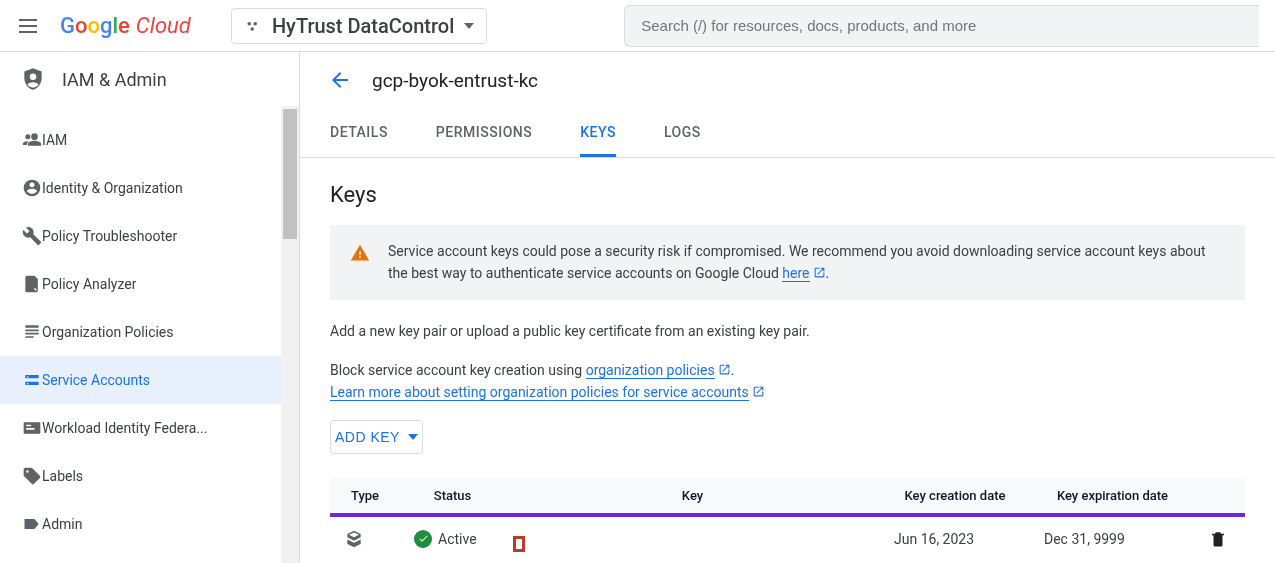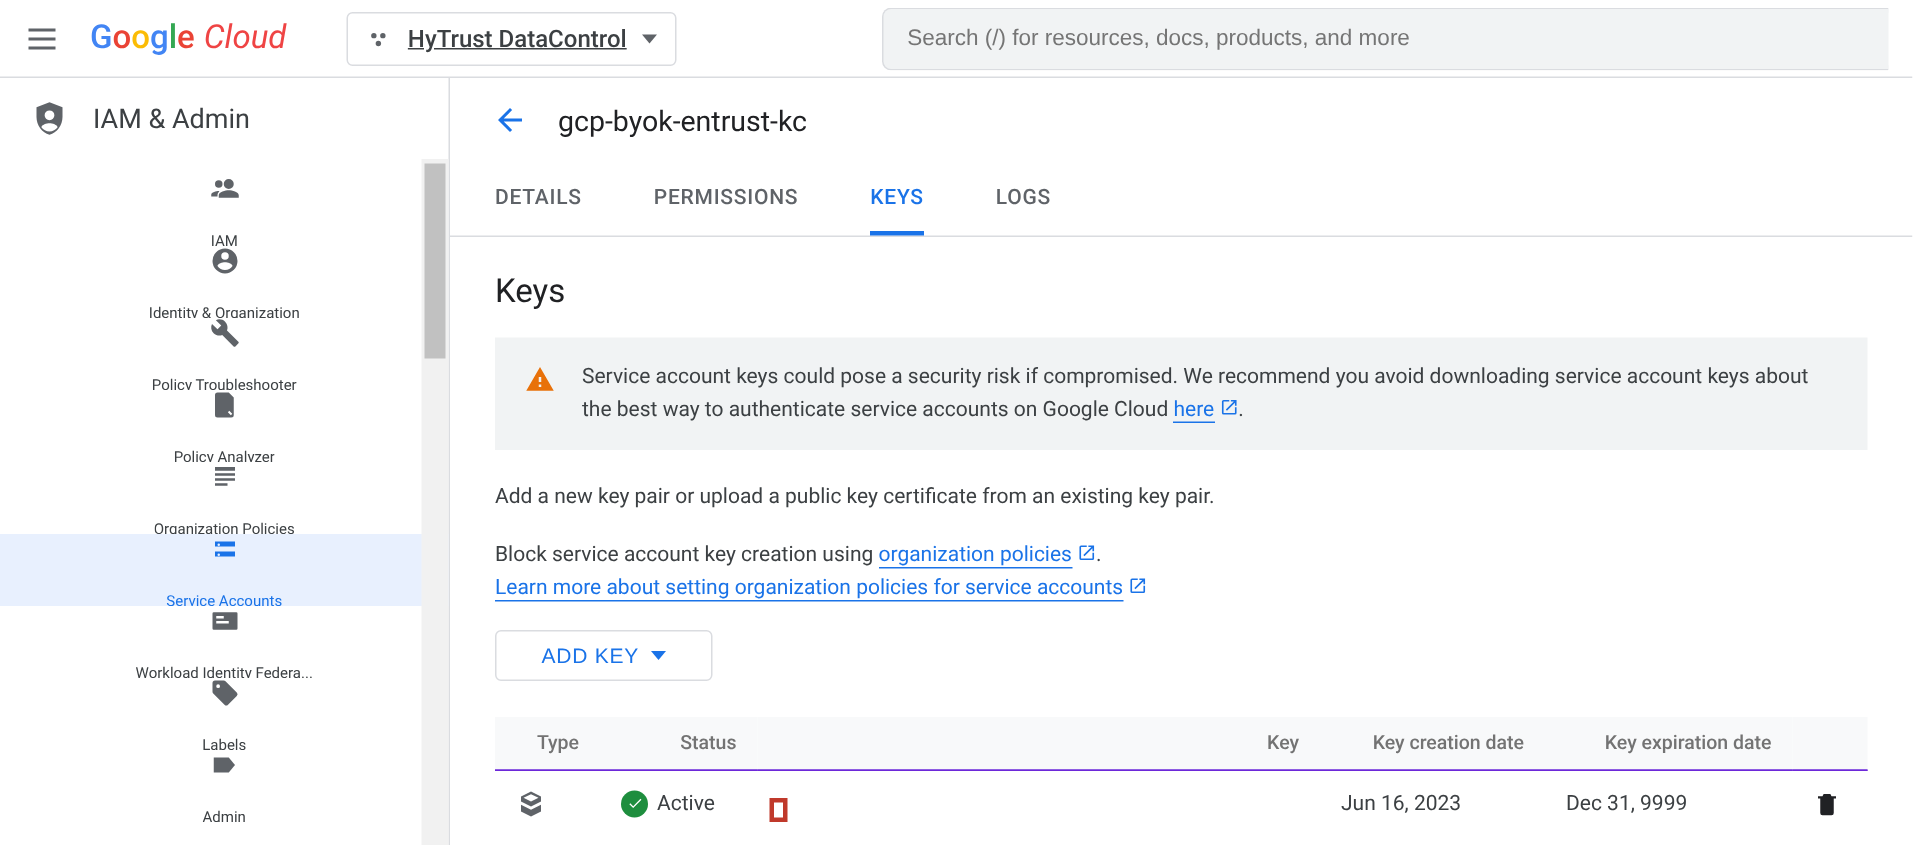--- a/index.html
+++ b/index.html
@@ -7,36 +7,36 @@
   
   
   .topbar { display: flex; align-items: center; height: 52px; padding: 0 16px; border-bottom: 1px solid #dadce0; gap: 12px; }
   .hamburger { width: 24px; height: 24px; display: flex; flex-direction: column; justify-content: center; gap: 4px; cursor: pointer; }
   .hamburger span { height: 2px; background: #5f6368; width: 18px; margin: 0 auto; }
   .logo-area { display: flex; align-items: baseline; gap: 4px; margin-left: 8px; }
   .logo-g { font-size: 22px; font-weight: 500; }
   .logo-cloud { font-size: 22px; color: #ef4444; font-weight: 400; margin-left: 2px; font-style: italic; }
   .project-picker { display: flex; align-items: center; border: 1px solid #dadce0; border-radius: 4px; padding: 6px 12px; margin-left: 28px; gap: 10px; cursor: pointer; height: 36px; }
   .project-picker .dots { width: 18px; height: 18px; }
-  .project-name { font-size: 16px; color: #3c4043; font-weight: 500; text-decoration: underline; }
+  .project-name { font-size: 20px; color: #3c4043; font-weight: 500; }
   .caret-down { width: 0; height: 0; border-left: 5px solid transparent; border-right: 5px solid transparent; border-top: 6px solid #5f6368; }
   .search-wrap { flex: 1; margin-left: 125px; }
   .search-wrap input { width: 100%; height: 42px; border: 1px solid #dadce0; border-radius: 6px 0 0 6px; padding: 0 16px; font-size: 15px; color: #5f6368; background: #f1f3f4; border-right: none; }
   
   
   .layout { display: flex; }
   .sidebar-col { width: 300px; border-right: 1px solid #dadce0; position: relative; }
   .sidebar-header { display: flex; align-items: center; gap: 16px; padding: 14px 20px; }
   .shield-icon { color: #5f6368; }
   .section-title { font-size: 18px; color: #3c4043; font-weight: 400; }
   .sidebar-scroll { position: relative; }
   .scrollbar-track { position: absolute; right: 0; top: 0; width: 18px; height: 460px; background: #f1f1f1; }
   .scrollbar-thumb { position: absolute; right: 2px; width: 14px; top: 3px; height: 130px; background: #c1c1c1; border-radius: 0; }
   .nav-list { list-style: none; padding: 10px 0; }
-  .nav-item { display: flex; align-items: center; gap: 20px; padding: 0 22px; height: 48px; cursor: pointer; font-size: 10px; color: #3c4043; flex-direction: column; }
+  .nav-item { display: flex; align-items: center; padding: 0 22px; height: 48px; cursor: pointer; font-size: 14px; color: #3c4043; }
   .nav-item.active { background: #e8f0fe; color: #1a73e8; }
   .nav-item.active .nav-icon { color: #1a73e8; }
   .nav-icon { width: 20px; height: 20px; color: #5f6368; flex-shrink: 0; }
   .nav-label { white-space: nowrap; overflow: hidden; text-overflow: ellipsis; }
   
   
   .main { flex: 1; }
   .main-header { display: flex; align-items: center; gap: 20px; padding: 16px 28px 18px; }
   .back-arrow { color: #1a73e8; cursor: pointer; }
   .page-title { font-size: 19px; color: #202124; font-weight: 400; }
@@ -44,26 +44,26 @@
   .tab { padding: 14px 0; font-size: 14px; font-weight: 500; letter-spacing: 0.5px; color: #5f6368; cursor: pointer; border-bottom: 3px solid transparent; }
   .tab.active { color: #1a73e8; border-bottom-color: #1a73e8; }
   .content { padding: 24px 30px; }
   .section-heading { font-size: 22px; font-weight: 400; color: #202124; margin-bottom: 18px; }
   .alert-box { display: flex; gap: 18px; background: #f1f3f4; padding: 16px 20px; margin-bottom: 20px; line-height: 1.55; color: #3c4043; font-size: 14px; }
   .alert-icon { color: #e8710a; flex-shrink: 0; margin-top: 2px; }
   .alert-text a { color: #1a73e8; text-decoration: none; border-bottom: 1px solid #1a73e8; }
   .ext-icon { color: #1a73e8; margin-left: 3px; vertical-align: -1px; }
   .body-text { font-size: 14px; color: #3c4043; line-height: 1.6; margin-bottom: 16px; }
   .body-text a { color: #1a73e8; text-decoration: none; border-bottom: 1px solid #1a73e8; }
-  .add-key-btn { display: inline-flex; align-items: center; gap: 8px; border: 1px solid #dadce0; border-radius: 4px; padding: 8px 30px; color: #1a73e8; font-weight: 500; font-size: 14px; letter-spacing: 0.5px; cursor: pointer; margin-bottom: 24px; background: #fff; }
+  .add-key-btn { display: inline-flex; align-items: center; gap: 8px; border: 1px solid #dadce0; border-radius: 4px; padding: 8px 4px; color: #1a73e8; font-weight: 500; font-size: 14px; letter-spacing: 0.5px; cursor: pointer; margin-bottom: 24px; background: #fff; }
   .add-key-btn .caret-down { border-top-color: #1a73e8; }
   
   
   .keys-table { width: 100%; border-collapse: collapse; }
-  .keys-table th { text-align: right; font-weight: 500; font-size: 13px; color: #737373; padding: 10px 14px; background: #f8f9fa; border-bottom: 1px solid #6d28d9; }
+  .keys-table th { text-align: center; font-weight: 500; font-size: 13px; color: #0f172a; padding: 10px 14px; background: #f8f9fa; border-bottom: 4px solid #6d28d9; }
   .keys-table td { padding: 12px 14px; font-size: 14px; color: #3c4043; vertical-align: middle; }
   .type-icon { color: #5f6368; }
   .status-cell { display: flex; align-items: center; gap: 6px; }
   .check-circle { width: 18px; height: 18px; background: #1e8e3e; border-radius: 50%; display: flex; align-items: center; justify-content: center; }
   .check-circle svg { color: #fff; }
   .key-redacted { position: relative; display: inline-block; }
   .key-blur { width: 350px; height: 18px; background: repeating-linear-gradient(90deg, #d0c8c0 0 26px, #b8b0a8 26px 48px, #e0d8d0 48px 74px, #c0b8b0 74px 100px); filter: blur(2px); }
   .key-highlight { position: absolute; top: -8px; left: -6px; right: -6px; bottom: -8px; border: 3px solid #c0392b; }
   .trash-icon { color: #202124; cursor: pointer; }
   

